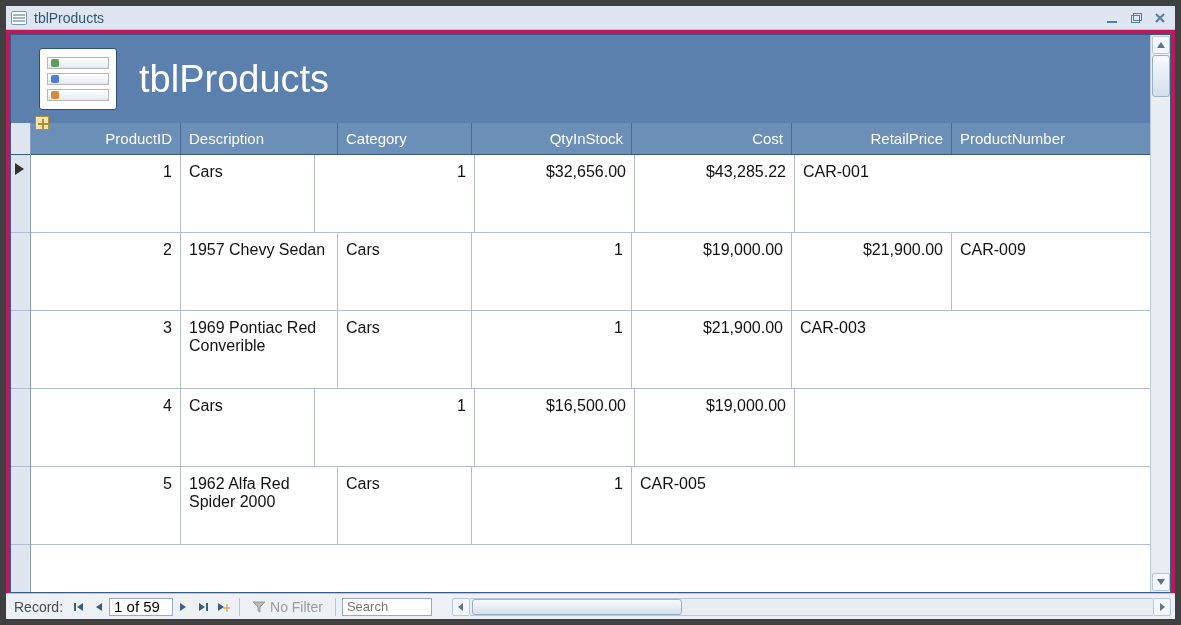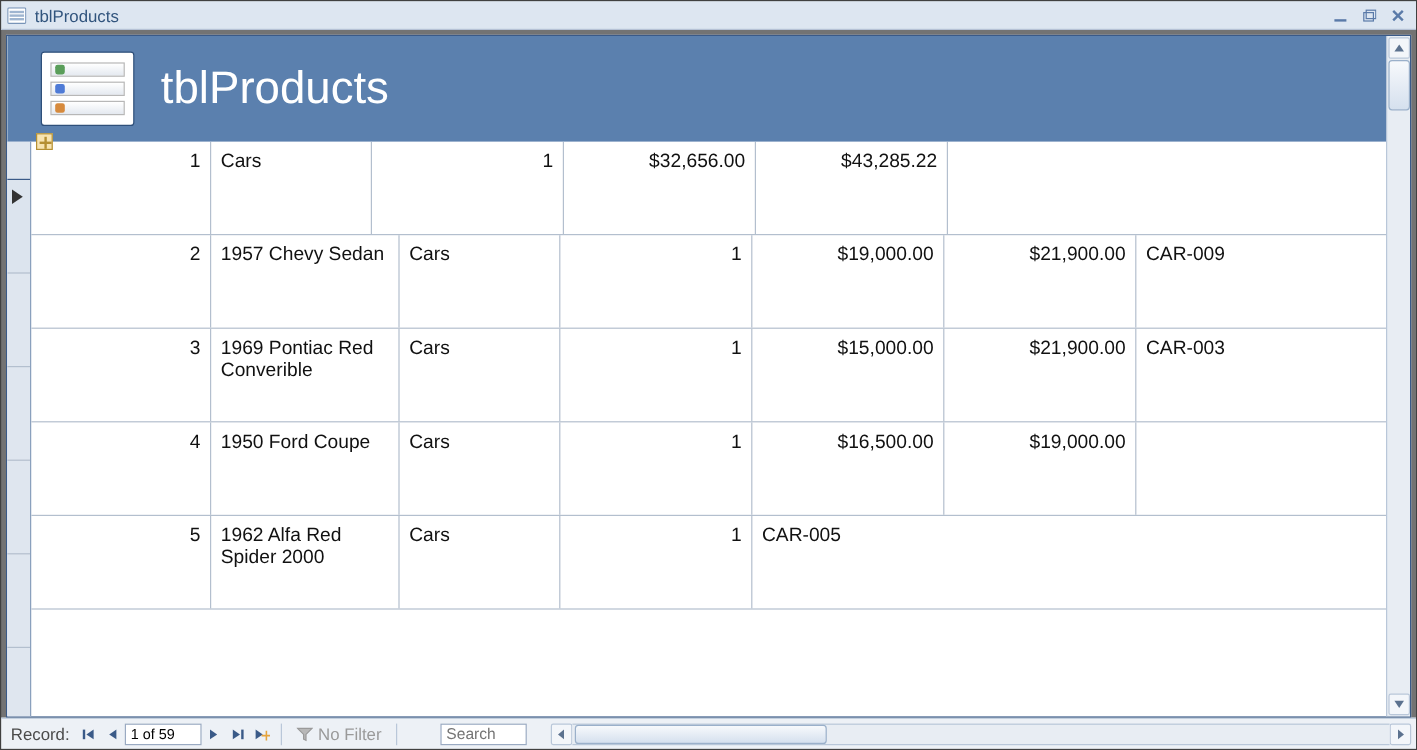--- a/index.html
+++ b/index.html
@@ -5,22 +5,22 @@
   * { box-sizing: border-box; }
   html, body {
     margin: 0; padding: 0;
     font-family: "Segoe UI", Tahoma, Arial, sans-serif;
     font-size: 15px;
     background: #fff;
     color: #222;
   }
   .window {
     width: 1181px; height: 625px;
-    border: 1px solid #404040;
-    background: #737373;
+    border: 6px solid #404040;
+    background: #be185d;
     display: flex; flex-direction: column;
     position: relative;
   }
   
   .titlebar {
     height: 24px;
     background: #dde6f1;
     border-bottom: 1px solid #b6c2d6;
     display: flex; align-items: center;
     padding: 0 4px;
@@ -169,29 +169,29 @@
   }
   .navbar .lbl { margin: 0 6px 0 4px; }
   .nav-btn {
     width:18px; height:18px; display:inline-flex; align-items:center; justify-content:center;
     color:#3a5a88; margin:0 1px;
   }
   .nav-btn.new { color:#d88a2b; }
   .nav-sep { width:1px; height:18px; background:#b9c7d9; margin:0 6px; }
   .recbox {
     width:64px; height:18px; border:1px solid #9aaac2; background:#fff;
-    font-size:12px; padding:0 4px; line-height:16px;
+    font-size:15px; padding:0 4px; line-height:16px;
   }
   .nofilter {
     display:inline-flex; align-items:center; color:#9a9a9a; margin:0 6px;
   }
   .nofilter svg { margin-right:4px; }
   .searchbox {
-    width:72px; height:18px; border:1px solid #9aaac2; background:#fff;
-    font-size:13px; color:#8a8a8a; padding:0 4px; line-height:16px;margin-left:30px;
+    width:90px; height:18px; border:1px solid #9aaac2; background:#fff;
+    font-size:13px; color:#8a8a8a; padding:0 4px; line-height:16px;
   }
   .hscroll {
     flex:1; display:flex; align-items:center; margin-left:20px;
   }
   .hscroll .harrow {
     width:18px; height:18px; display:inline-flex; align-items:center; justify-content:center;
     background:#f3f6fa; border:1px solid #b9c7d9; color:#5c728f; border-radius:2px;
   }
   .hscroll .htrack {
     flex:1; height:18px; background:#e8edf3; border-top:1px solid #b9c7d9; border-bottom:1px solid #b9c7d9;
@@ -260,50 +260,58 @@
         <div class="rowselectors">
           <div class="rowsel-header"></div>
           <div class="rowsel-cell current rh-0"></div>
           <div class="rowsel-cell rh-1"></div>
           <div class="rowsel-cell rh-2"></div>
           <div class="rowsel-cell rh-3"></div>
           <div class="rowsel-cell rh-4"></div>
         </div>
 
         <div class="grid">
+          <div class="ghead">
+            <div class="gh ralign col-id">ProductID</div>
+            <div class="gh col-desc">Description</div>
+            <div class="gh col-cat">Category</div>
+            <div class="gh ralign col-qty">QtyInStock</div>
+            <div class="gh ralign col-cost">Cost</div>
+            <div class="gh ralign col-price">RetailPrice</div>
+            <div class="gh col-pn">ProductNumber</div>
+          </div>
 
           <div class="gbody">
             <div class="grow rh-0">
               <div class="gc ralign col-id">1</div>
               <div class="gc col-cat">Cars</div>
               <div class="gc ralign col-qty">1</div>
               <div class="gc ralign col-cost">$32,656.00</div>
               <div class="gc ralign col-price">$43,285.22</div>
+              <div class="gc col-pn">CAR-001</div>
             </div>
             <div class="grow rh-1">
               <div class="gc ralign col-id">2</div>
               <div class="gc col-desc">1957 Chevy Sedan</div>
               <div class="gc col-cat">Cars</div>
               <div class="gc ralign col-qty">1</div>
               <div class="gc ralign col-cost">$19,000.00</div>
               <div class="gc ralign col-price">$21,900.00</div>
               <div class="gc col-pn">CAR-009</div>
             </div>
             <div class="grow rh-2">
               <div class="gc ralign col-id">3</div>
               <div class="gc col-desc">1969 Pontiac Red Converible</div>
               <div class="gc col-cat">Cars</div>
               <div class="gc ralign col-qty">1</div>
-              <div class="gc ralign col-cost">$15,000.00</div>
               <div class="gc ralign col-price">$21,900.00</div>
               <div class="gc col-pn">CAR-003</div>
             </div>
             <div class="grow rh-3">
               <div class="gc ralign col-id">4</div>
-              <div class="gc col-desc">1950 Ford Coupe</div>
               <div class="gc col-cat">Cars</div>
               <div class="gc ralign col-qty">1</div>
               <div class="gc ralign col-cost">$16,500.00</div>
               <div class="gc ralign col-price">$19,000.00</div>
             </div>
             <div class="grow rh-4">
               <div class="gc ralign col-id">5</div>
               <div class="gc col-desc">1962 Alfa Red Spider 2000</div>
               <div class="gc col-cat">Cars</div>
               <div class="gc ralign col-qty">1</div>

